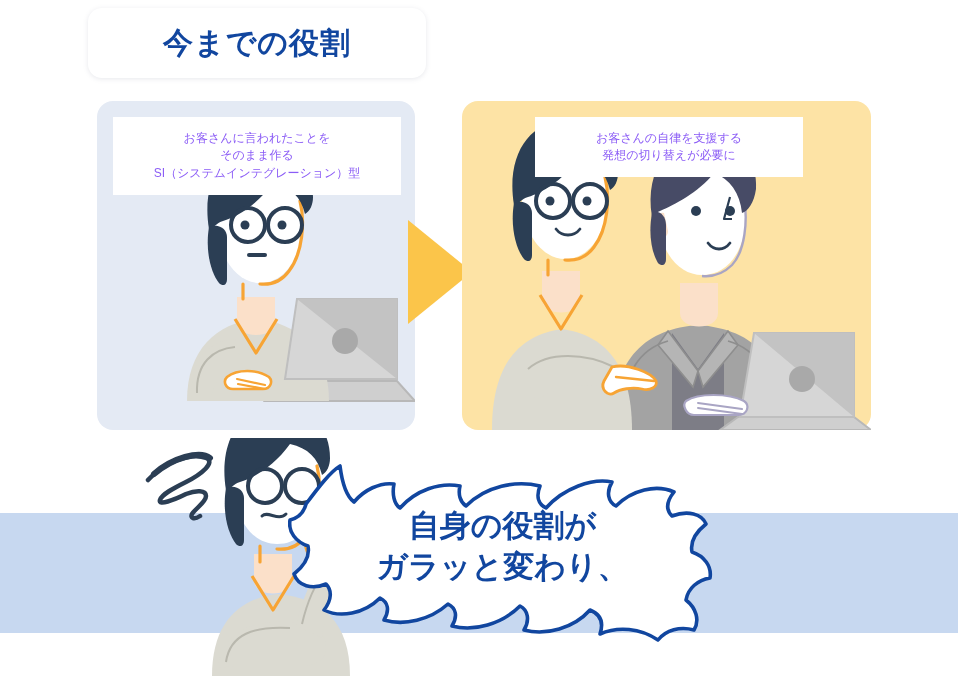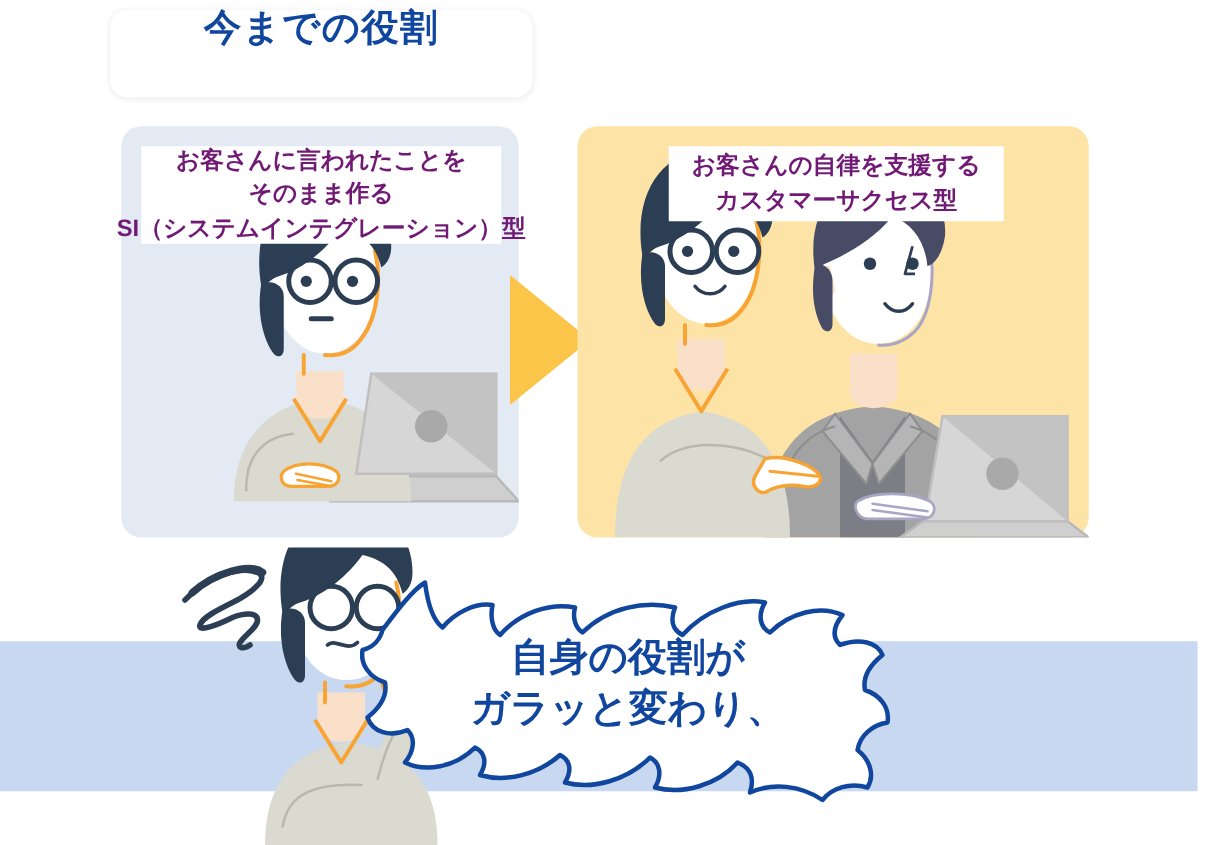--- a/index.html
+++ b/index.html
@@ -29,20 +29,21 @@
     height: 120px;
     background: #c7d8f0;
   }
 
   
   .header-pill {
     background: #ffffff;
     border-radius: 14px;
     box-shadow: 0 1px 5px rgba(120,130,150,0.18);
     display: flex;
+    align-items: center;
     justify-content: center;
   }
   .header-pill span {
     color: #11469f;
     font-weight: bold;
     font-size: 30px;
     letter-spacing: 1px;
     line-height: 1;
   }
   #header-left  { left: 88px;  top: 8px; width: 338px; height: 70px; }
@@ -61,23 +62,23 @@
   
   .caption-card {
     background: #ffffff;
     display: flex;
     flex-direction: column;
     align-items: center;
     justify-content: center;
     text-align: center;
   }
   .caption-card .line {
-    color: #701a75;
-    font-weight: bold;
-    font-size: 19px;
+    color: #8b5cf6;
+    font-weight: normal;
+    font-size: 12px;
     line-height: 1.45;
     white-space: nowrap;
   }
   #caption-left  { left: 113px; top: 117px; width: 288px; height: 78px; }
   #caption-right { left: 535px; top: 117px; width: 268px; height: 60px; }
 
   
   #arrow-between {
     left: 408px; top: 220px;
     width: 0; height: 0;
@@ -215,21 +216,21 @@
       <path d="M108 100 L111 100" stroke="#2b3e54" stroke-width="4"></path>
       <circle cx="88" cy="100" r="4.5" fill="#2b3e54"></circle>
       <circle cx="125" cy="100" r="4.5" fill="#2b3e54"></circle>
 
       <path d="M94 128 C100 136 112 136 118 128" fill="none" stroke="#2b3e54" stroke-width="2.8" stroke-linecap="round"></path>
     </svg>
   </div>
 
   <div id="caption-right" class="caption-card abs">
     <div class="line">お客さんの自律を支援する</div>
-    <div class="line">カスタマーサクセス型</div>
+    <div class="line">発想の切り替えが必要に</div>
   </div>
 
   <div id="header-left" class="header-pill abs">
     <span>今までの役割</span>
   </div>
 
   <svg class="abs" style="left:130px; top:438px;" width="260" height="238" viewBox="0 0 260 238">
 
     <path d="M18 42 C34 24 62 14 76 20 C86 24 72 36 56 44 C44 50 32 56 30 62 C28 68 44 62 56 56 C66 52 76 52 76 58 C76 64 66 70 62 76 C60 80 64 82 70 78" fill="none" stroke="#2b3e54" stroke-width="4.5" stroke-linecap="round" stroke-linejoin="round"></path>
     <path d="M24 36 C42 20 70 12 80 20" fill="none" stroke="#2b3e54" stroke-width="6" stroke-linecap="round"></path>

